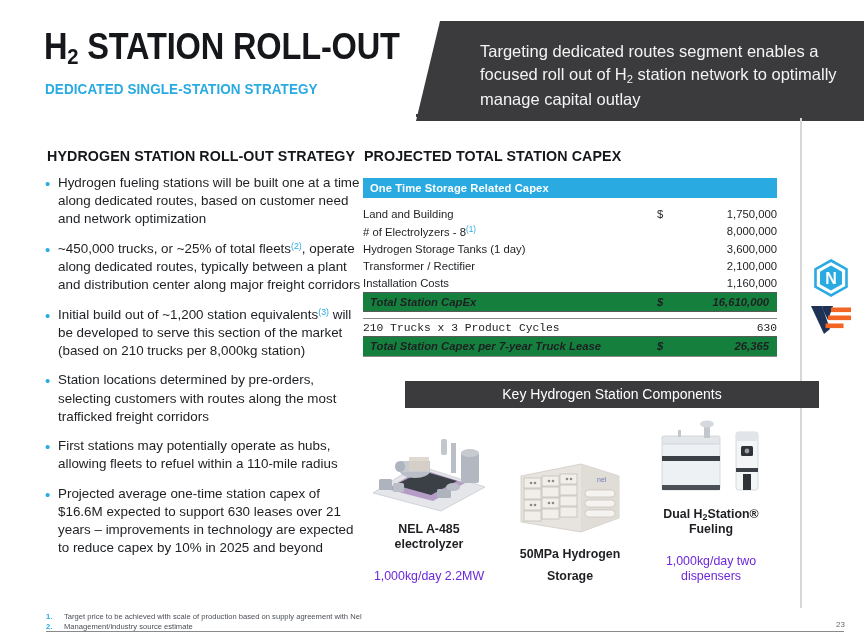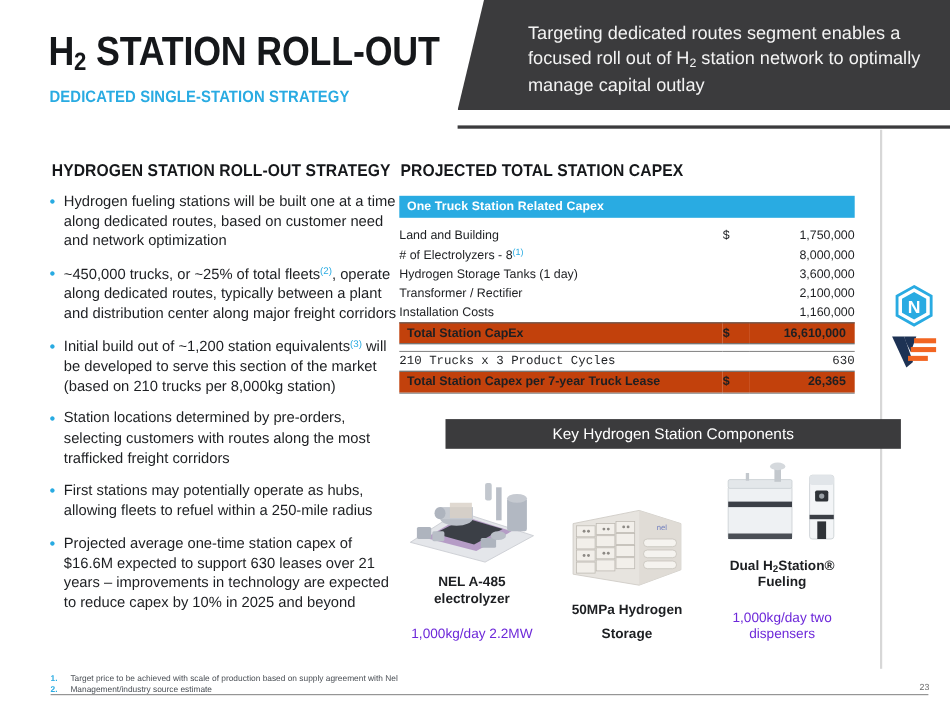--- a/index.html
+++ b/index.html
@@ -23,21 +23,21 @@
   .title-sub {
     position: absolute; left: 45px; top: 80px;
     font-family: "Liberation Sans Narrow", "Liberation Sans", sans-serif;
     font-weight: bold; font-size: 15px; letter-spacing: 0.1px;
     color: #29ABE2; transform: scaleX(0.9); transform-origin: left top;
     white-space: nowrap;
   }
 
   
   .banner {
-    position: absolute; left: 416px; top: 0; width: 448px; height: 100px;
+    position: absolute; left: 416px; top: 21px; width: 448px; height: 100px;
     background: #3b3b3d;
     clip-path: polygon(24px 0, 448px 0, 448px 100px, 0 100px);
     color: #f3f3f3;
   }
   .banner-text {
     position: absolute; left: 64px; top: 19px; right: 14px;
     font-size: 16.5px; line-height: 1.42; font-weight: normal;
   }
   .banner-text sub { font-size: 0.68em; vertical-align: -0.25em; }
   .banner-rule {
@@ -82,23 +82,24 @@
     background: #29ABE2; color: #ffffff; font-weight: bold;
     font-size: 11.2px; padding: 4px 6px 4px 7px; letter-spacing: 0.1px;
   }
   table.cap { width: 100%; border-collapse: collapse; }
   table.cap td { font-size: 11.3px; color: #1d1f22; padding: 2.6px 0; }
   td.lbl { text-align: left; padding-left: 7px; }
   td.cur { text-align: left; width: 24px; }
   td.val { text-align: right; width: 96px; padding-right: 8px; }
   tr.gap td { height: 7px; padding: 0; }
   tr.total td {
-    background: #c2410c; font-weight: bold;
+    background: #15803d; font-weight: bold;
     border-top: 1.2px solid #5a5a5a; border-bottom: 1.2px solid #5a5a5a;
     padding: 3.2px 0;
+    font-style: italic;
   }
   tr.total td.lbl { padding-left: 7px; }
   tr.total td.val { padding-right: 8px; }
   tr.plain-top td { border-top: 1px solid #8a8a8a; font-family: Liberation Mono, monospace; }
   tr.last td { border-bottom: 1px solid #8a8a8a; }
   sup.fnk { color: #29ABE2; font-size: 0.72em; vertical-align: 0.45em; }
 
   
   .comp-band {
     position: absolute; left: 363px; top: 381px; width: 414px; height: 27px;
@@ -180,31 +181,31 @@
     <div class="bullet">
       <span class="dot">•</span>
       <span class="btxt"><span>Initial build out of ~1,200 station equivalents</span><sup class="fn">(3)</sup><span> will be developed to serve this section of the market (based on 210 trucks per 8,000kg station)</span></span>
     </div>
     <div class="bullet">
       <span class="dot">•</span>
       <span class="btxt">Station locations determined by pre-orders, selecting customers with routes along the most trafficked freight corridors</span>
     </div>
     <div class="bullet">
       <span class="dot">•</span>
-      <span class="btxt">First stations may potentially operate as hubs, allowing fleets to refuel within a 250-mile radius</span>
+      <span class="btxt">First stations may potentially operate as hubs, allowing fleets to refuel within a 110-mile radius</span>
     </div>
     <div class="bullet">
       <span class="dot">•</span>
       <span class="btxt">Projected average one-time station capex of $16.6M expected to support 630 leases over 21 years – improvements in technology are expected to reduce capex by 10% in 2025 and beyond</span>
     </div>
   </div>
 
   <div class="sec-head" id="right-head">PROJECTED TOTAL STATION CAPEX</div>
   <div class="capex">
-    <div class="cap-band">One Truck Station Related Capex</div>
+    <div class="cap-band">One Time Storage Related Capex</div>
     <table class="cap">
       <tbody>
           <tr class="gap">
             <td colspan="3"></td>
           </tr>
       <tr>
         <td class="lbl">Land and Building</td>
         <td class="cur">$</td>
         <td class="val">1,750,000</td>
       </tr>

